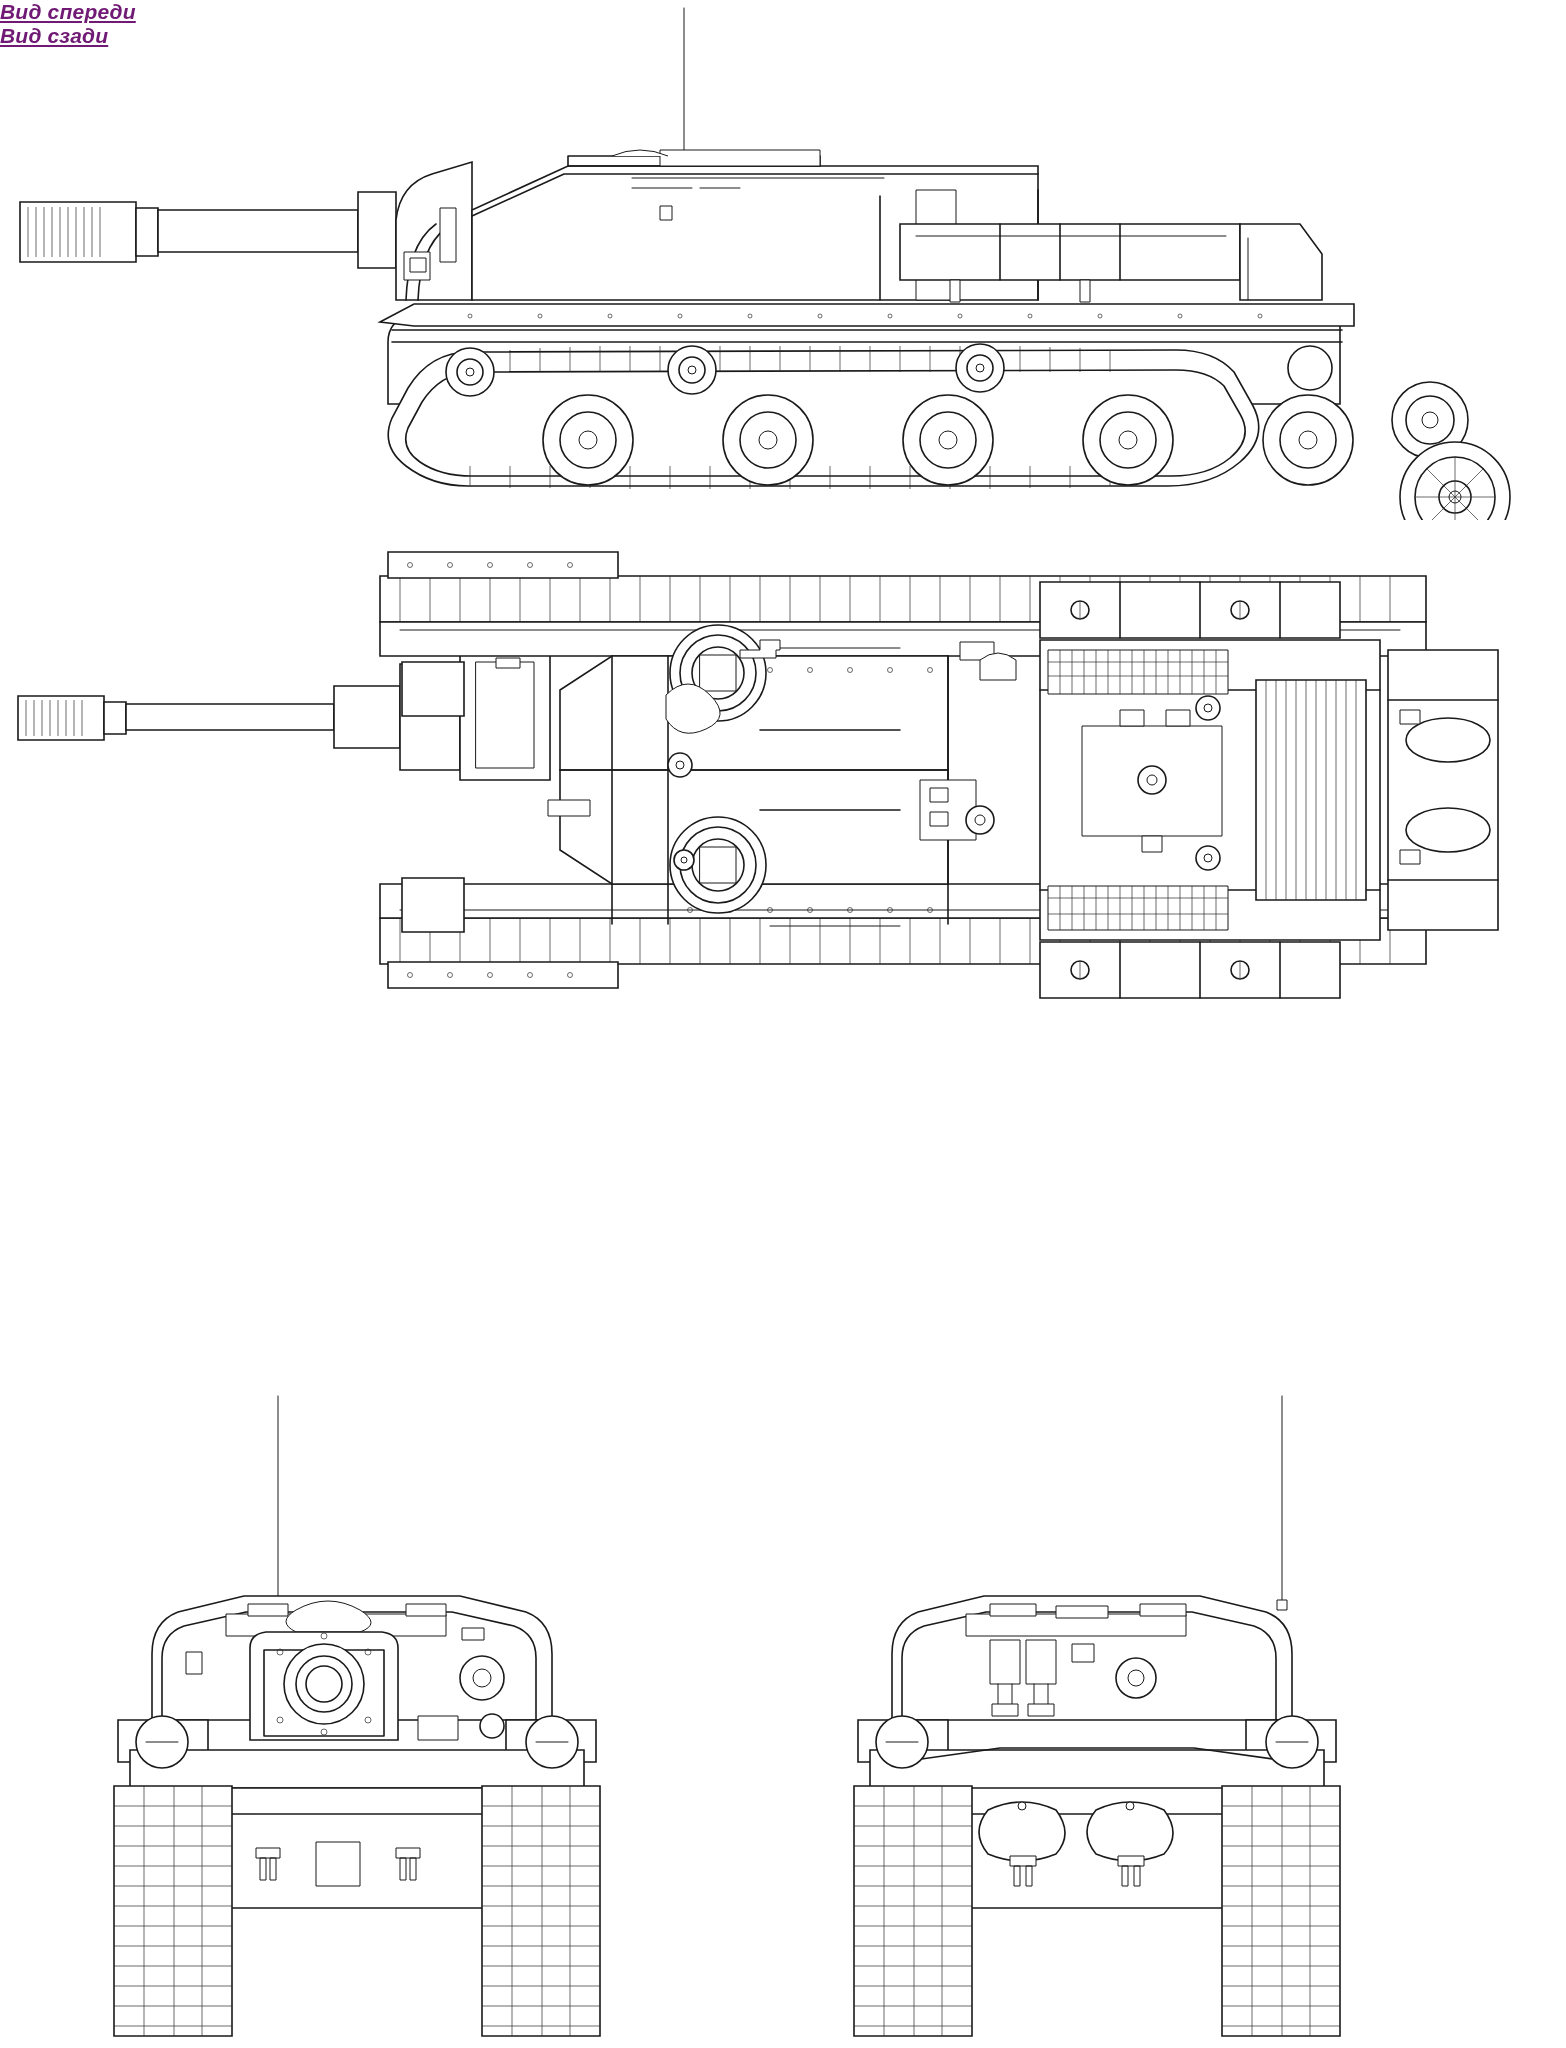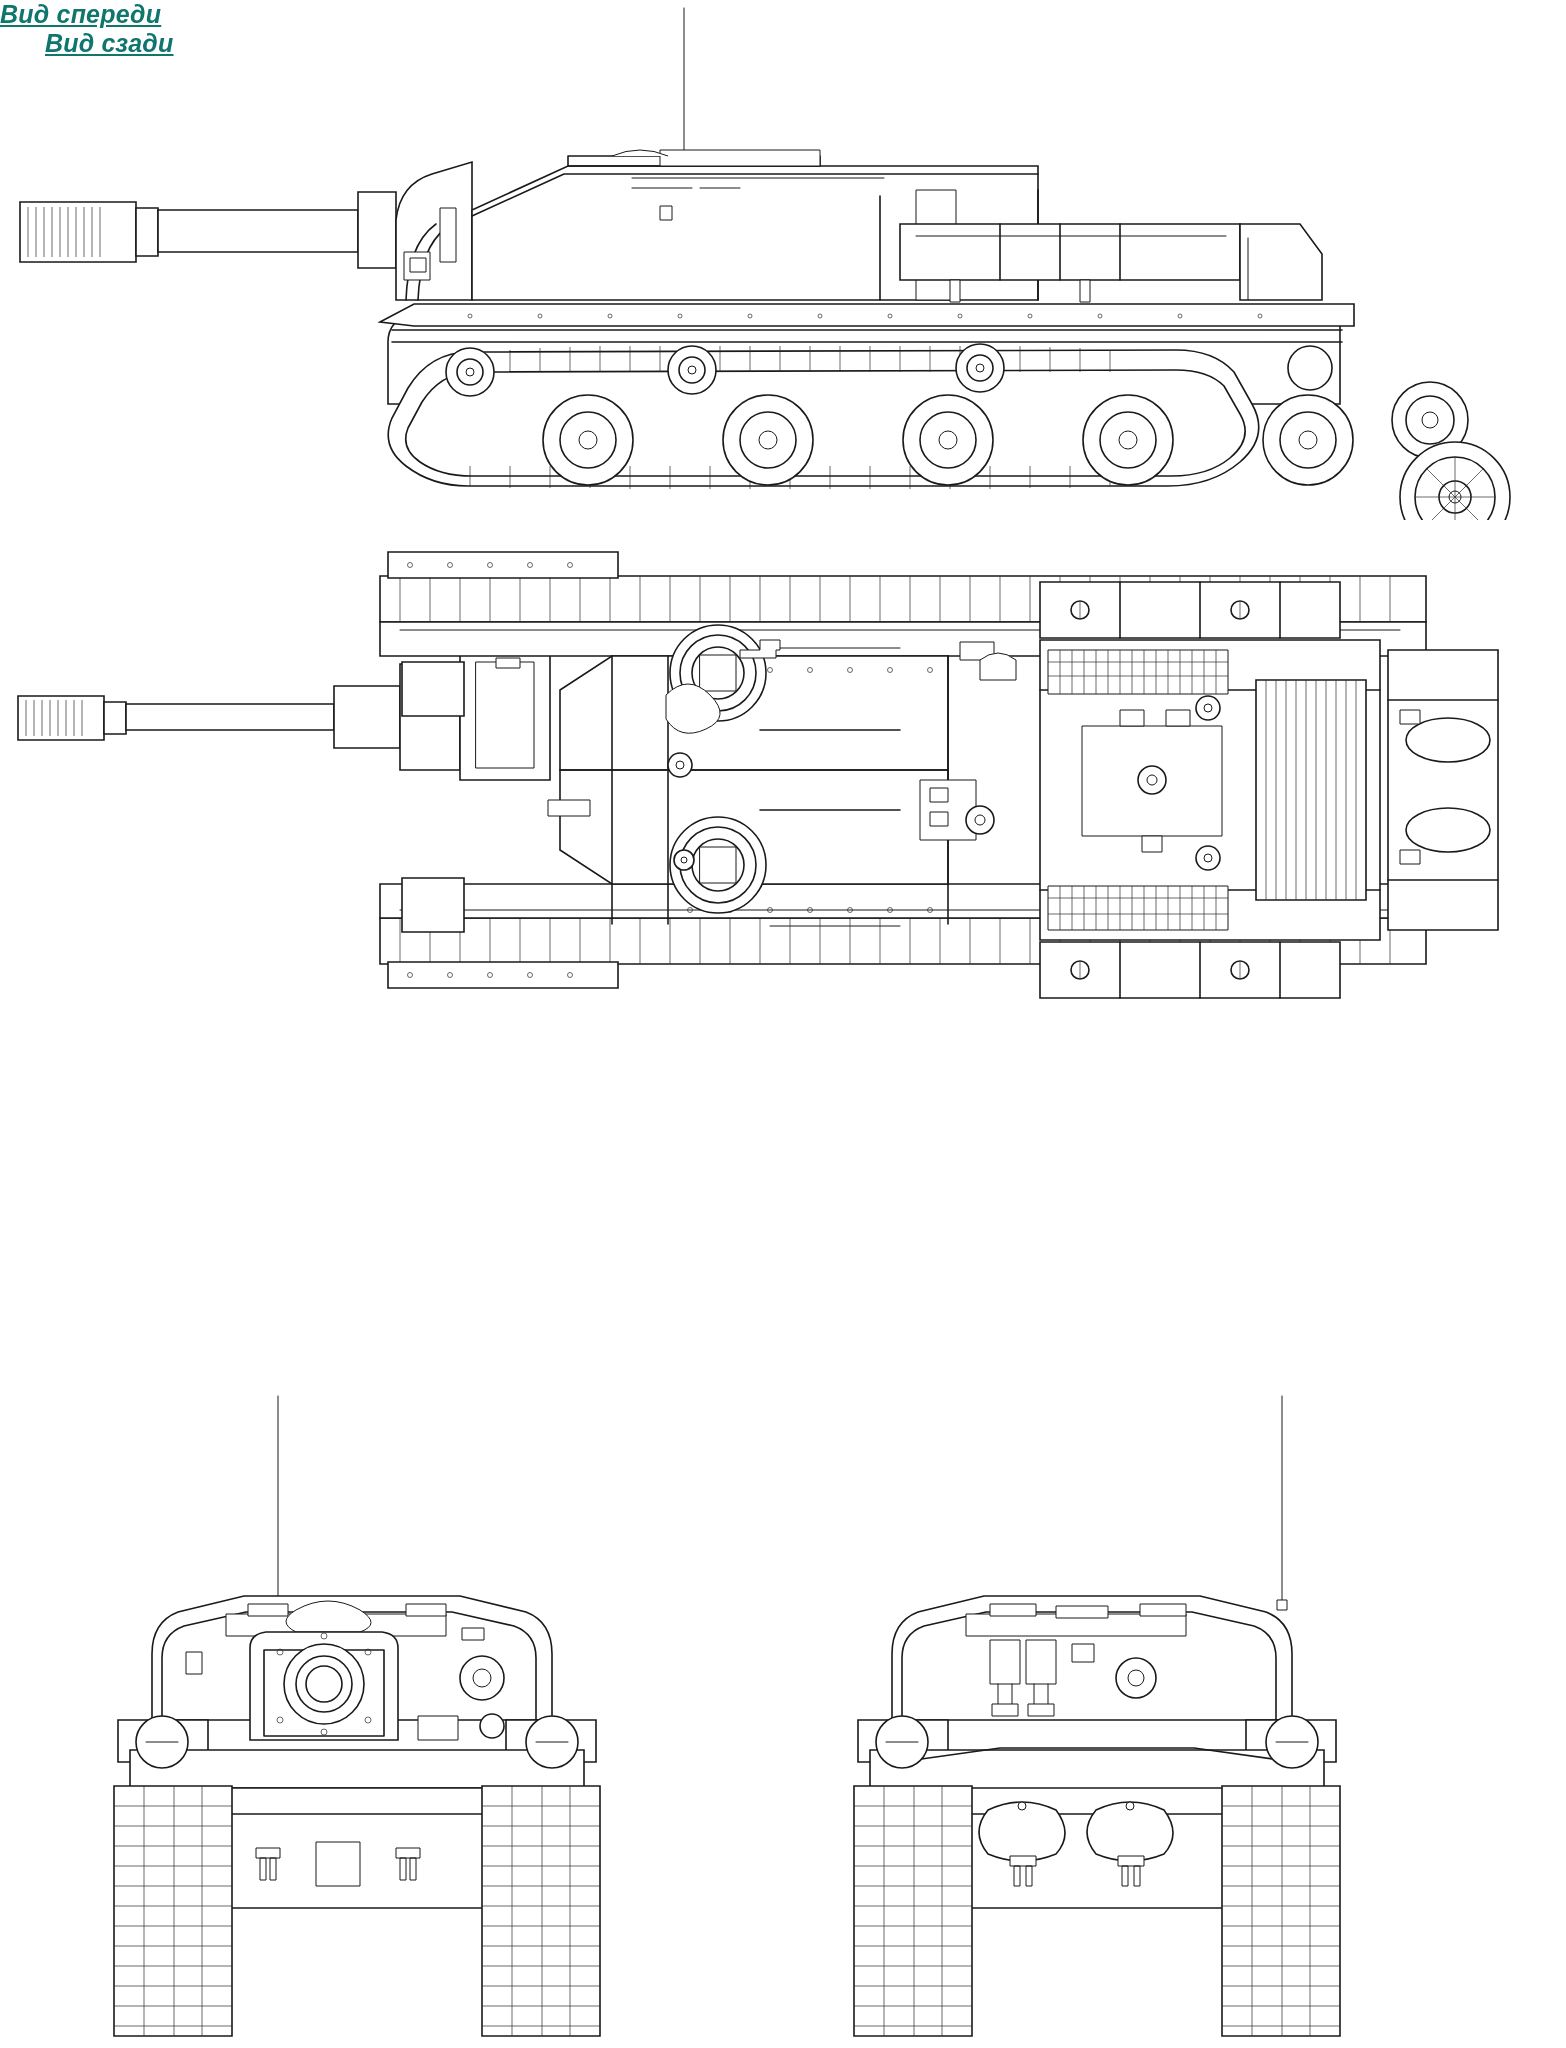--- a/index.html
+++ b/index.html
@@ -2,22 +2,22 @@
 <html><head>
 <meta charset="utf-8">
 <style>
   html,body{margin:0;padding:0;background:#ffffff;}
   body{width:1566px;height:2048px;font-family:"Liberation Sans",sans-serif;position:relative;overflow:hidden;}
   .sheet{position:absolute;inset:0;}
   .view{position:absolute;}
   .caption{
     font-style:italic;
     font-weight:bold;
-    font-size:25px;
-    color:#0f766e;
+    font-size:21px;
+    color:#701a75;
     text-decoration:underline;
     white-space:nowrap;
     letter-spacing:.2px;
   }
   svg{display:block;}
   .ln{fill:none;stroke:#1a1a1a;stroke-width:1.6;stroke-linejoin:round;stroke-linecap:round;}
   .ln-thin{fill:none;stroke:#1a1a1a;stroke-width:1;stroke-linejoin:round;stroke-linecap:round;}
   .ln-hair{fill:none;stroke:#2b2b2b;stroke-width:.7;}
   .fillw{fill:#ffffff;stroke:#1a1a1a;stroke-width:1.6;}
   .fillw-thin{fill:#ffffff;stroke:#1a1a1a;stroke-width:1;}
@@ -482,21 +482,21 @@
       </g>
       <path class="fillw" d="M402 132 h62 v54 h-62 z"></path>
       <path class="fillw" d="M402 348 h62 v54 h-62 z"></path>
       <path class="fillw-thin" d="M548 270 h42 v16 h-42 z"></path>
       <path class="fillw-thin" d="M980 130 q18 -14 36 0 v20 h-36 z"></path>
       <path class="fillw-thin" d="M740 120 h20 v-10 h20 v10 h-4 v8 h-36 z"></path>
     </svg>
   </div>
 
   <div class="caption" style="left:350px;top:1420px;">Вид спереди</div>
-  <div class="caption" style="left:1058px;top:1420px;padding-left:45px;">Вид сзади</div>
+  <div class="caption" style="left:1058px;top:1420px;">Вид сзади</div>
 
   <div class="view" style="left:100px;top:1390px;width:620px;height:660px;">
     <svg width="620" height="660" viewBox="0 0 620 660">
       <line class="ln-thin" x1="178" y1="6" x2="178" y2="214"></line>
       <path class="fillw-thin" d="M173 210 h10 v10 h-10 z"></path>
 
       <path class="fillw" d="M52 330 l0 -66 q0 -32 26 -42 l66 -16 l216 0 l66 16 q26 10 26 42 l0 66 z"></path>
       <path class="ln" d="M62 330 l0 -62 q0 -24 22 -32 l62 -14 l206 0 l62 14 q22 8 22 32 l0 62"></path>
       <path class="fillw-thin" d="M126 224 h220 v22 h-220 z"></path>
       <path class="fillw-thin" d="M148 214 h40 v12 h-40 z"></path>

